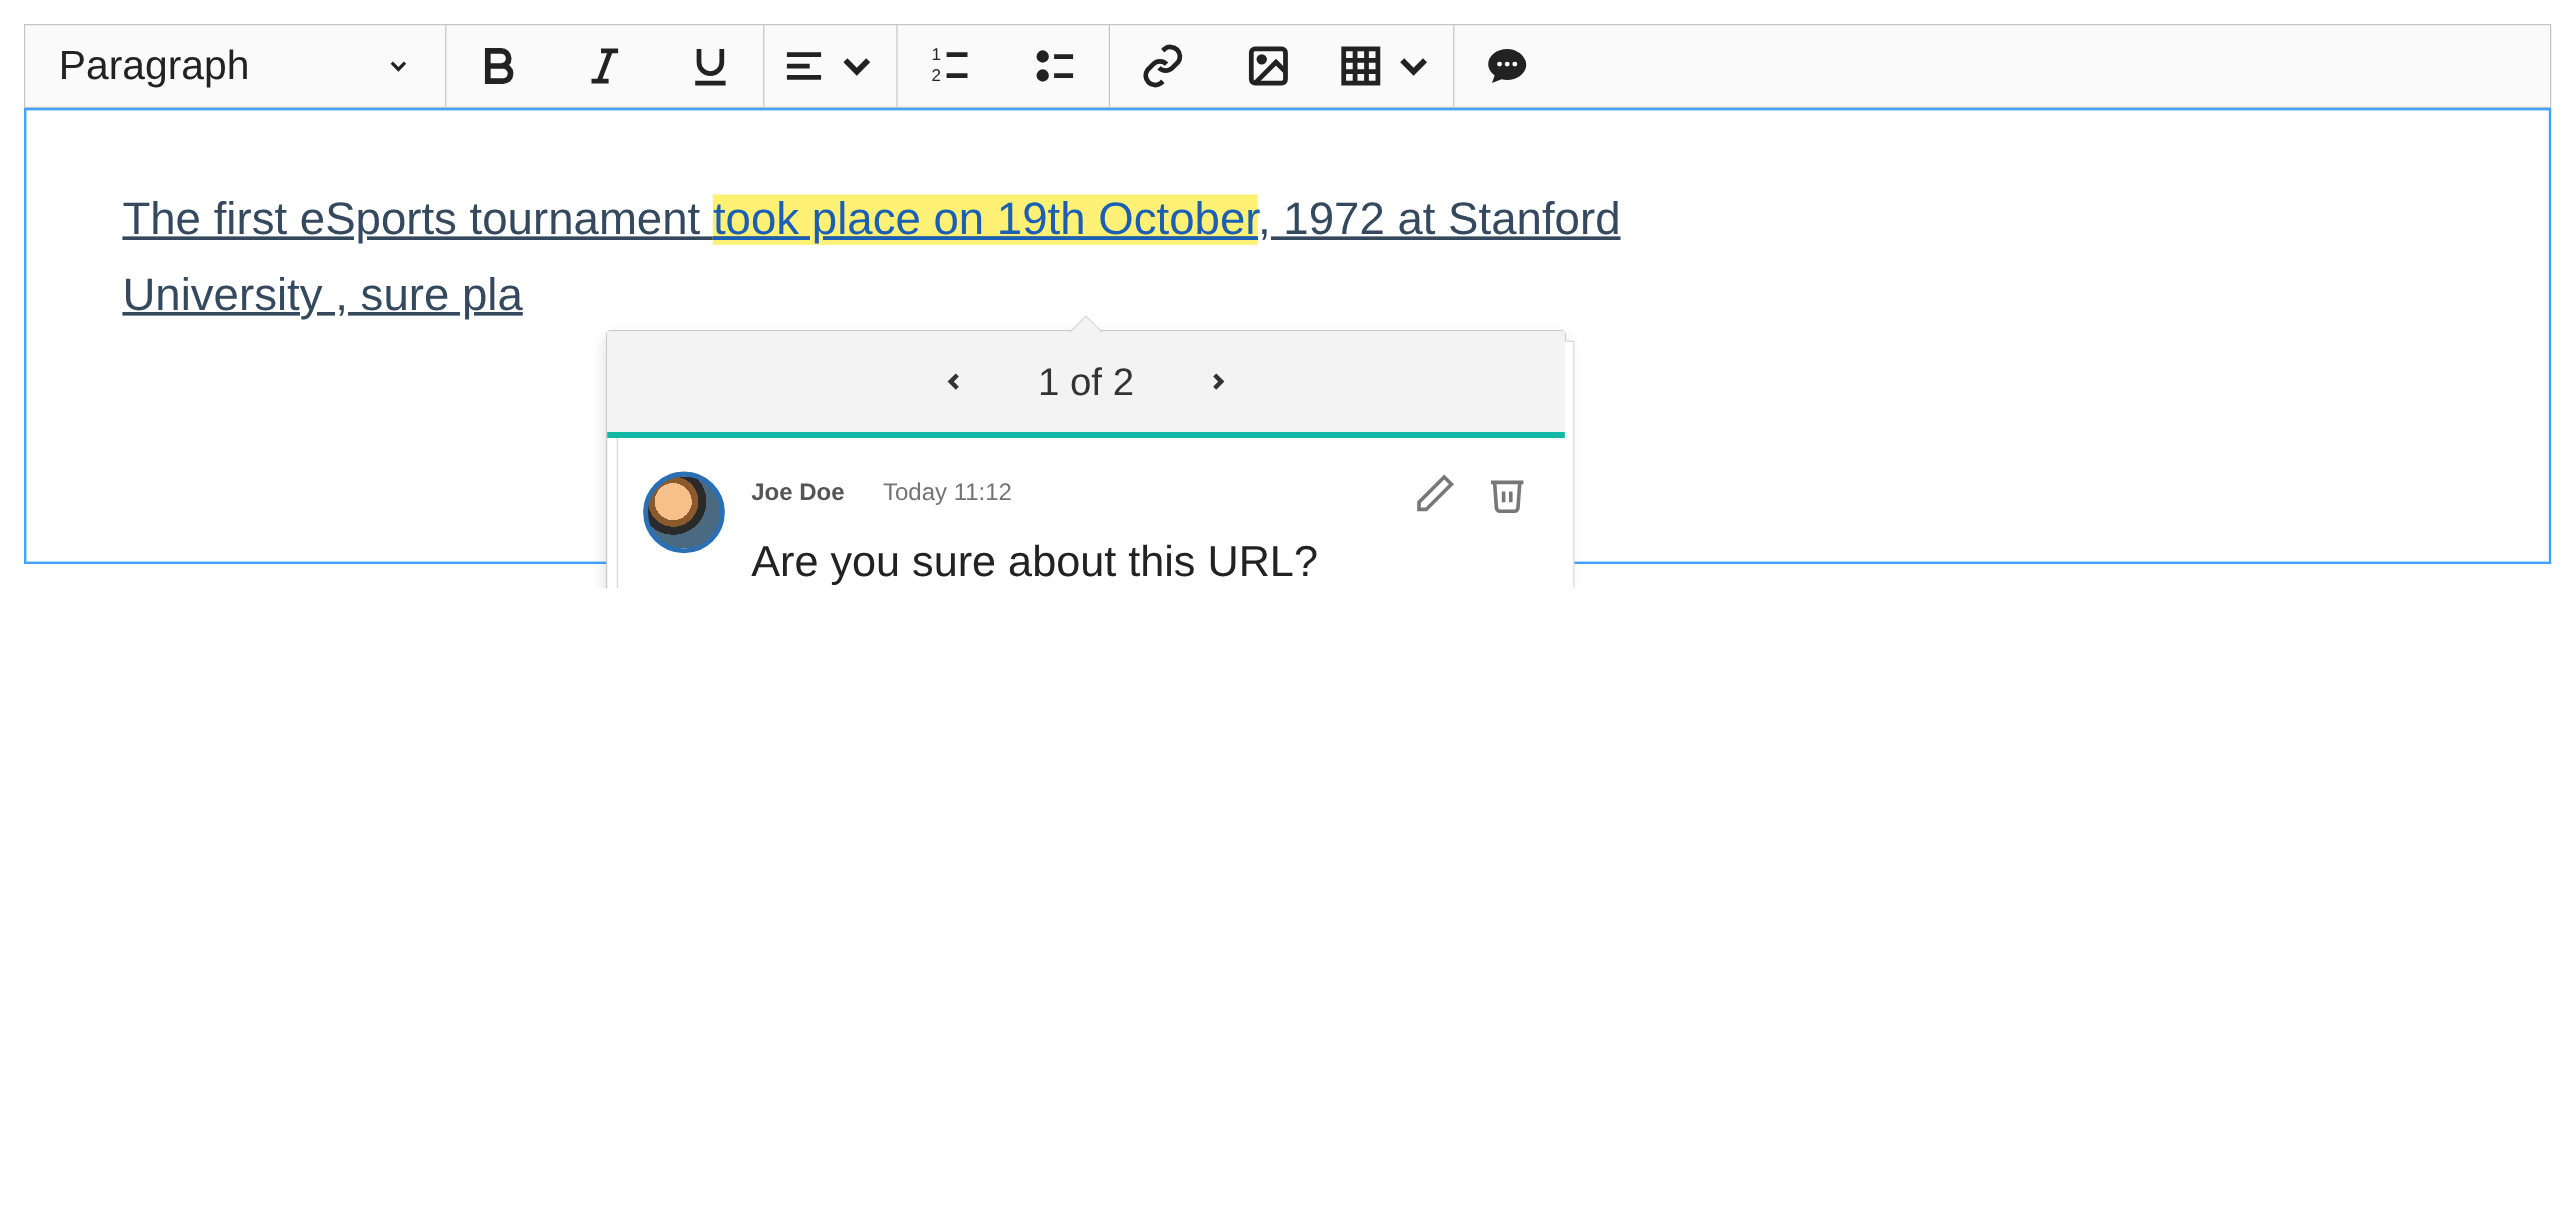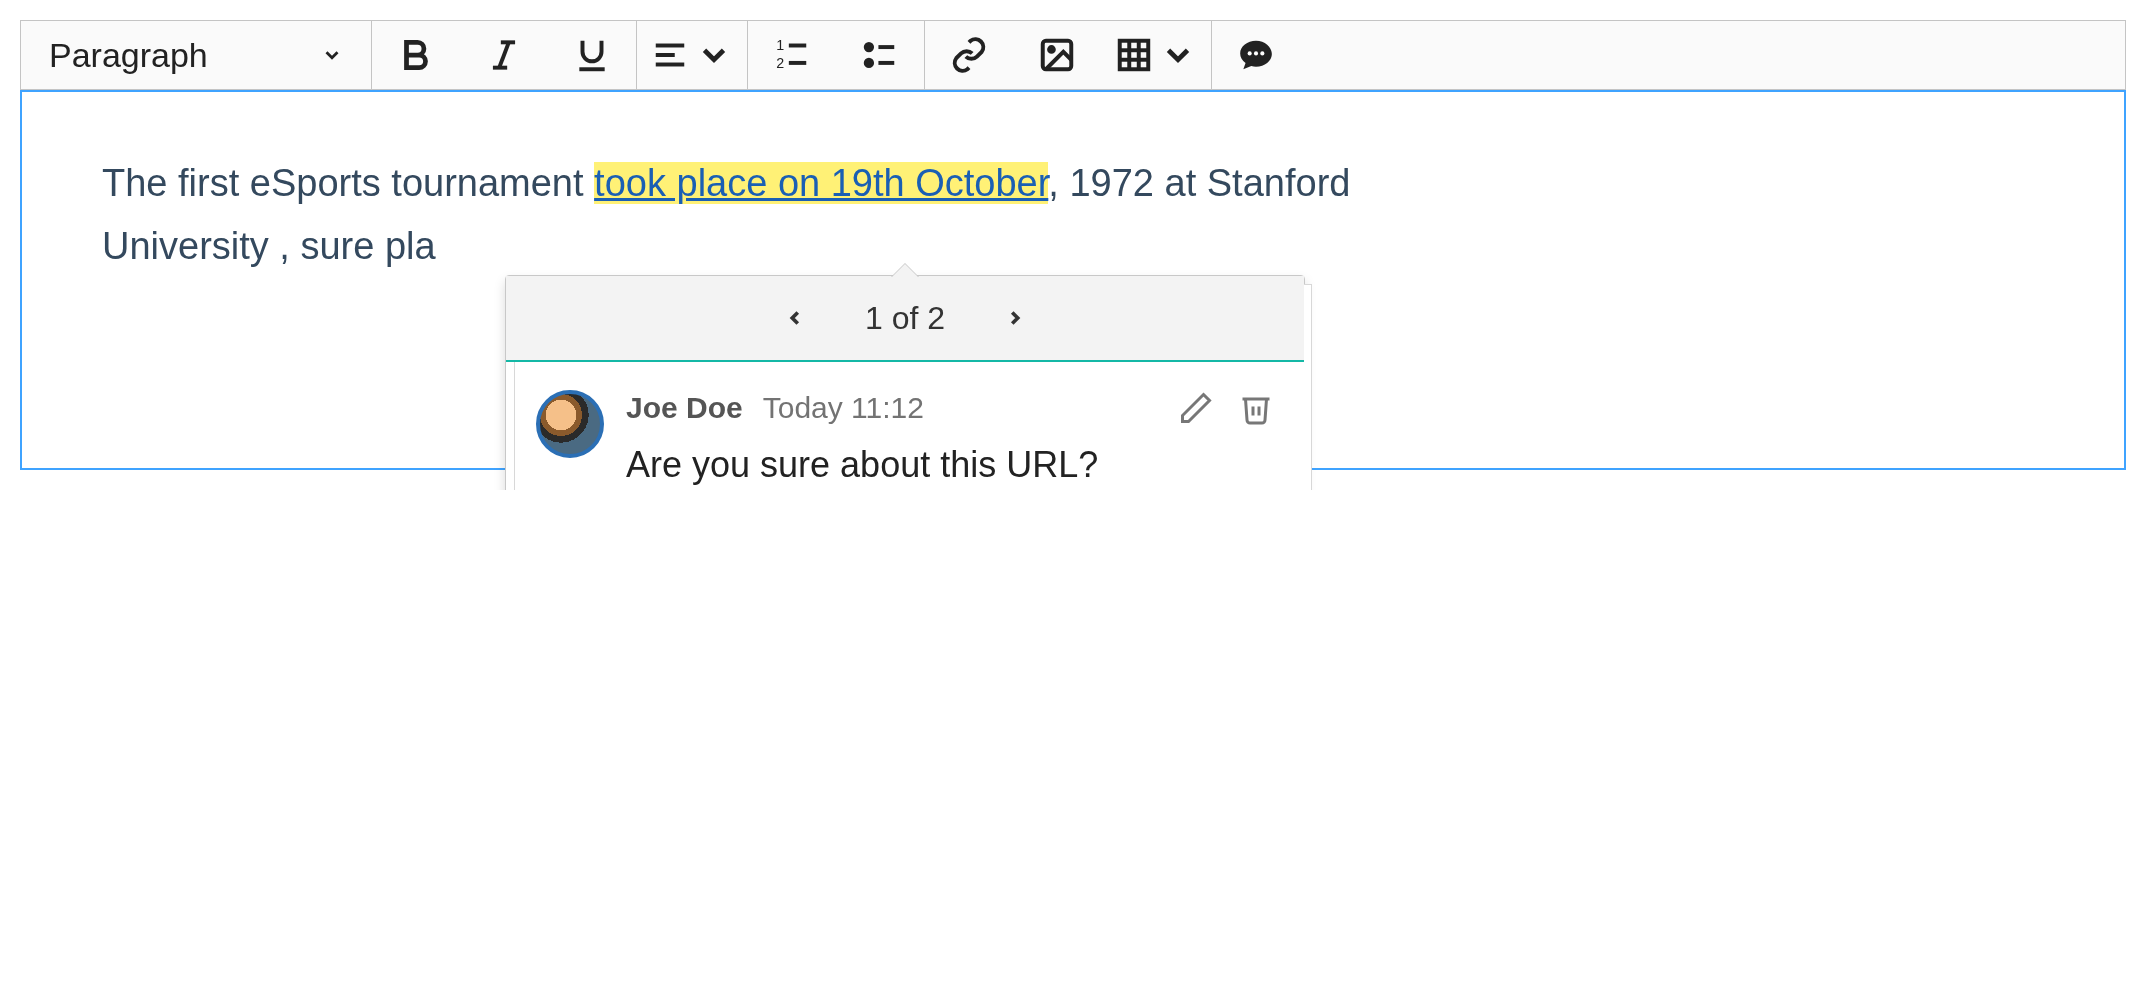--- a/index.html
+++ b/index.html
@@ -49,20 +49,21 @@
   .chev { width: 22px; height: 22px; }
   .content-area {
     border: 2px solid #3fa3ff;
     border-top: 2px solid #3fa3ff;
     min-height: 380px;
     padding: 60px 80px 60px 80px;
     font-size: 38px;
     line-height: 1.65;
     color: #34495e;
     position: relative;
+    text-decoration: underline;
   }
   .content-text .hl {
     background: #fff176;
     color: #1a5fb4;
     text-decoration: underline;
   }
   
   .popup {
     position: absolute;
     top: 255px;
@@ -92,41 +93,41 @@
     z-index:-1;
     background:#fff;
   }
   .popup-header {
     display:flex;
     align-items:center;
     justify-content:center;
     gap: 50px;
     padding: 22px 0;
     background: #f3f3f3;
-    border-bottom: 2px solid #14b8a6;
+    border-bottom: 5px solid #14b8a6;
     font-size: 32px;
     color: #333;
   }
   .nav-btn { width:40px;height:40px; display:flex;align-items:center;justify-content:center;cursor:pointer;}
   .nav-btn svg{width:22px;height:22px;}
   .comment-row {
     display:flex;
     padding: 28px 30px 32px 30px;
     gap: 22px;
     align-items:flex-start;
   }
   .avatar {
     width: 68px; height: 68px;
     border-radius: 50%;
     border: 4px solid #2b6fb5;
     background: radial-gradient(circle at 35% 35%, #f5c089 0 28%, #8a5a2c 28% 38%, #2a2a2a 38% 50%, #4a6a82 50% 100%);
     flex-shrink:0;
   }
   .comment-body { flex:1; }
-  .comment-meta { display:flex; align-items:center; gap:20px; font-size: 30px;}
+  .comment-meta { display:flex; align-items:center; gap:32px; font-size: 20px;}
   .comment-author { font-weight:700; color:#555; }
   .comment-time { color:#737373; }
   .comment-actions { margin-left:auto; display:flex; gap:24px; }
   .comment-actions .ic { width:36px;height:36px;cursor:pointer;color:#777;}
   .comment-text { margin-top:18px; font-size:36px; color:#222; }
   .reply-row {
     display:flex;
     align-items:center;
     gap:22px;
     padding: 24px 30px;

